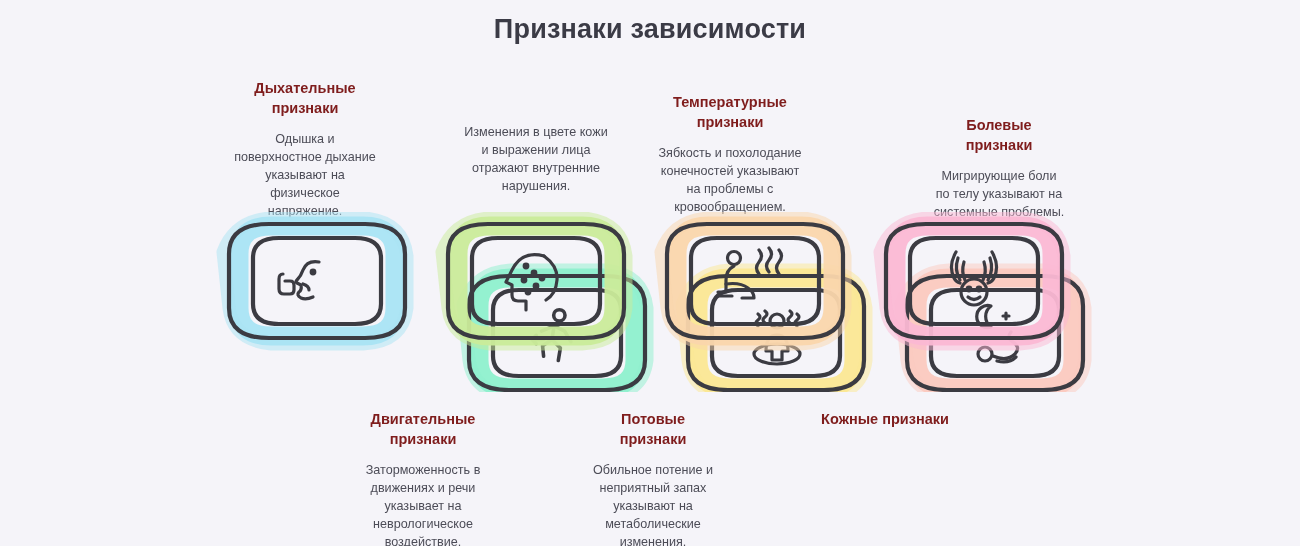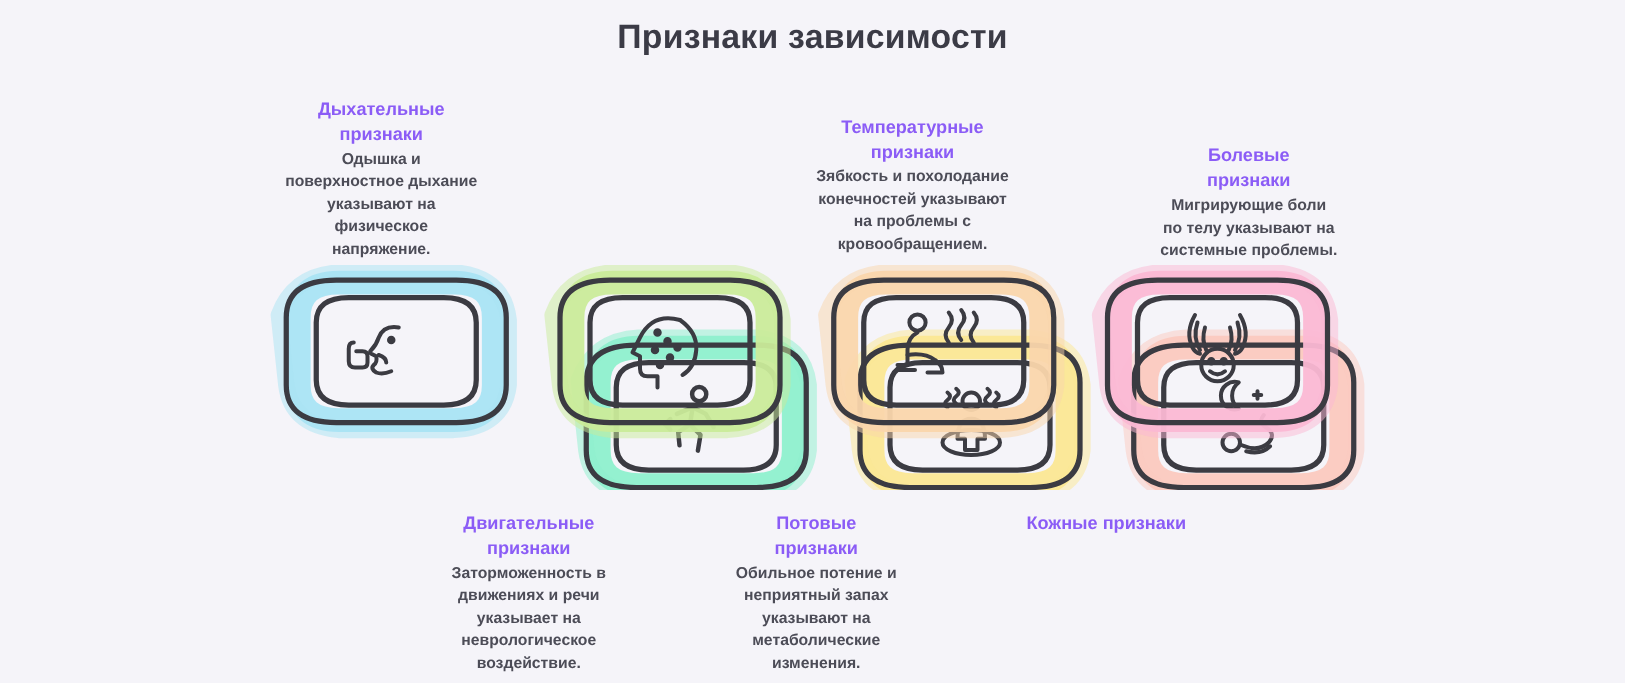--- a/index.html
+++ b/index.html
@@ -31,27 +31,27 @@
   }
 
   
   .label-block {
     position: absolute;
     text-align: center;
   }
   .label-title {
     font-size: 14.5px;
     font-weight: bold;
-    color: #8b5cf6;
+    color: #7f1d1d;
     line-height: 1.38;
   }
   .label-desc {
-    margin-top: 0;
+    margin-top: 12px;
     font-size: 12.6px;
-    font-weight: bold;
+    font-weight: normal;
     color: #4c4c57;
     line-height: 1.43;
   }
 
   
   .chain {
     position: absolute;
     left: 195px;
     top: 212px;
     width: 915px;
@@ -65,20 +65,21 @@
 <div class="page">
 
   <h1 class="title">Признаки зависимости</h1>
 
   <div class="label-block" style="left:218px; top:78px; width:174px;">
     <div class="label-title">Дыхательные<br>признаки</div>
     <div class="label-desc">Одышка и<br>поверхностное дыхание<br>указывают на<br>физическое<br>напряжение.</div>
   </div>
 
   <div class="label-block" style="left:448px; top:111px; width:176px;">
+    <div class="label-desc">Изменения в цвете кожи<br>и выражении лица<br>отражают внутренние<br>нарушения.</div>
   </div>
 
   <div class="label-block" style="left:640px; top:92px; width:180px;">
     <div class="label-title">Температурные<br>признаки</div>
     <div class="label-desc">Зябкость и похолодание<br>конечностей указывают<br>на проблемы с<br>кровообращением.</div>
   </div>
 
   <div class="label-block" style="left:910px; top:115px; width:178px;">
     <div class="label-title">Болевые<br>признаки</div>
     <div class="label-desc">Мигрирующие боли<br>по телу указывают на<br>системные проблемы.</div>

